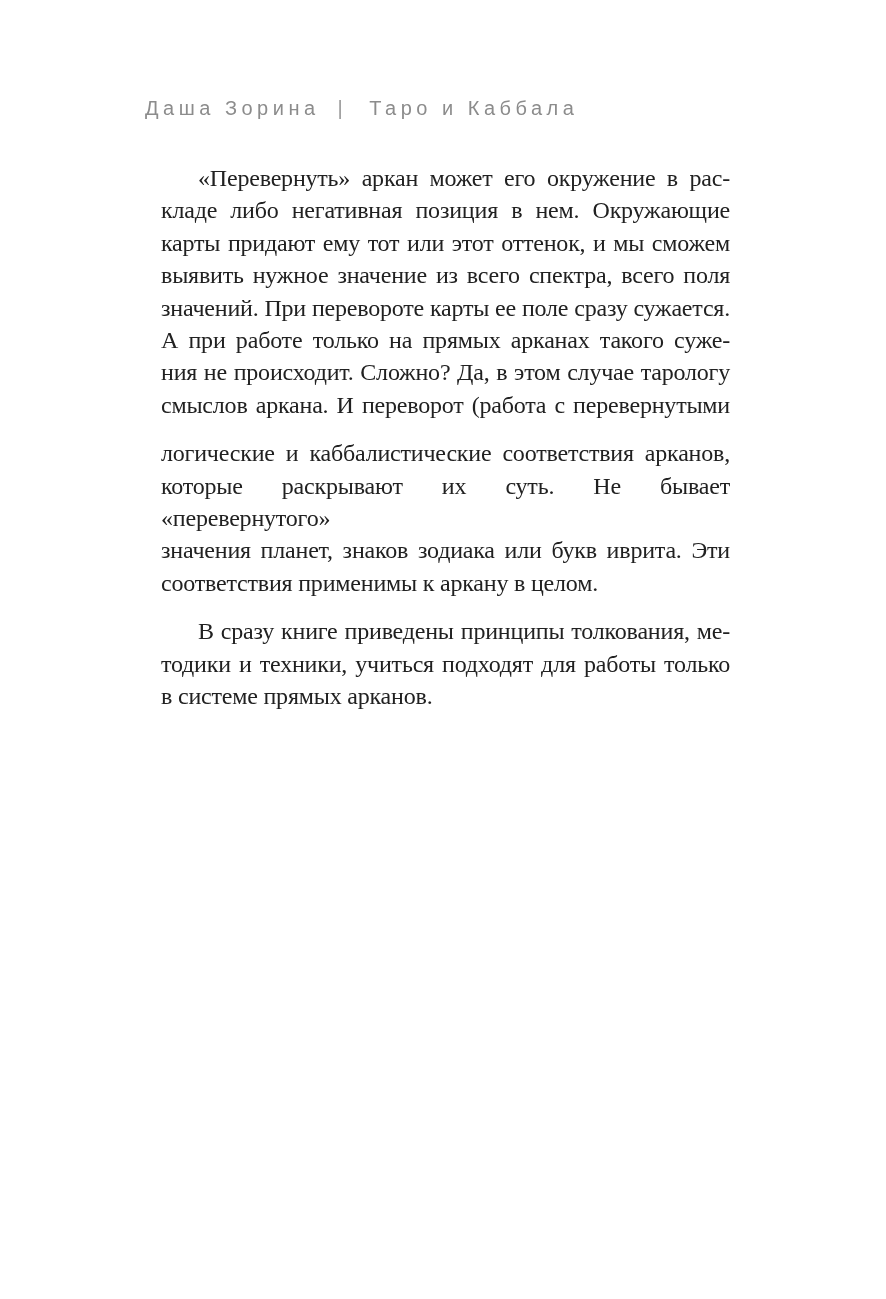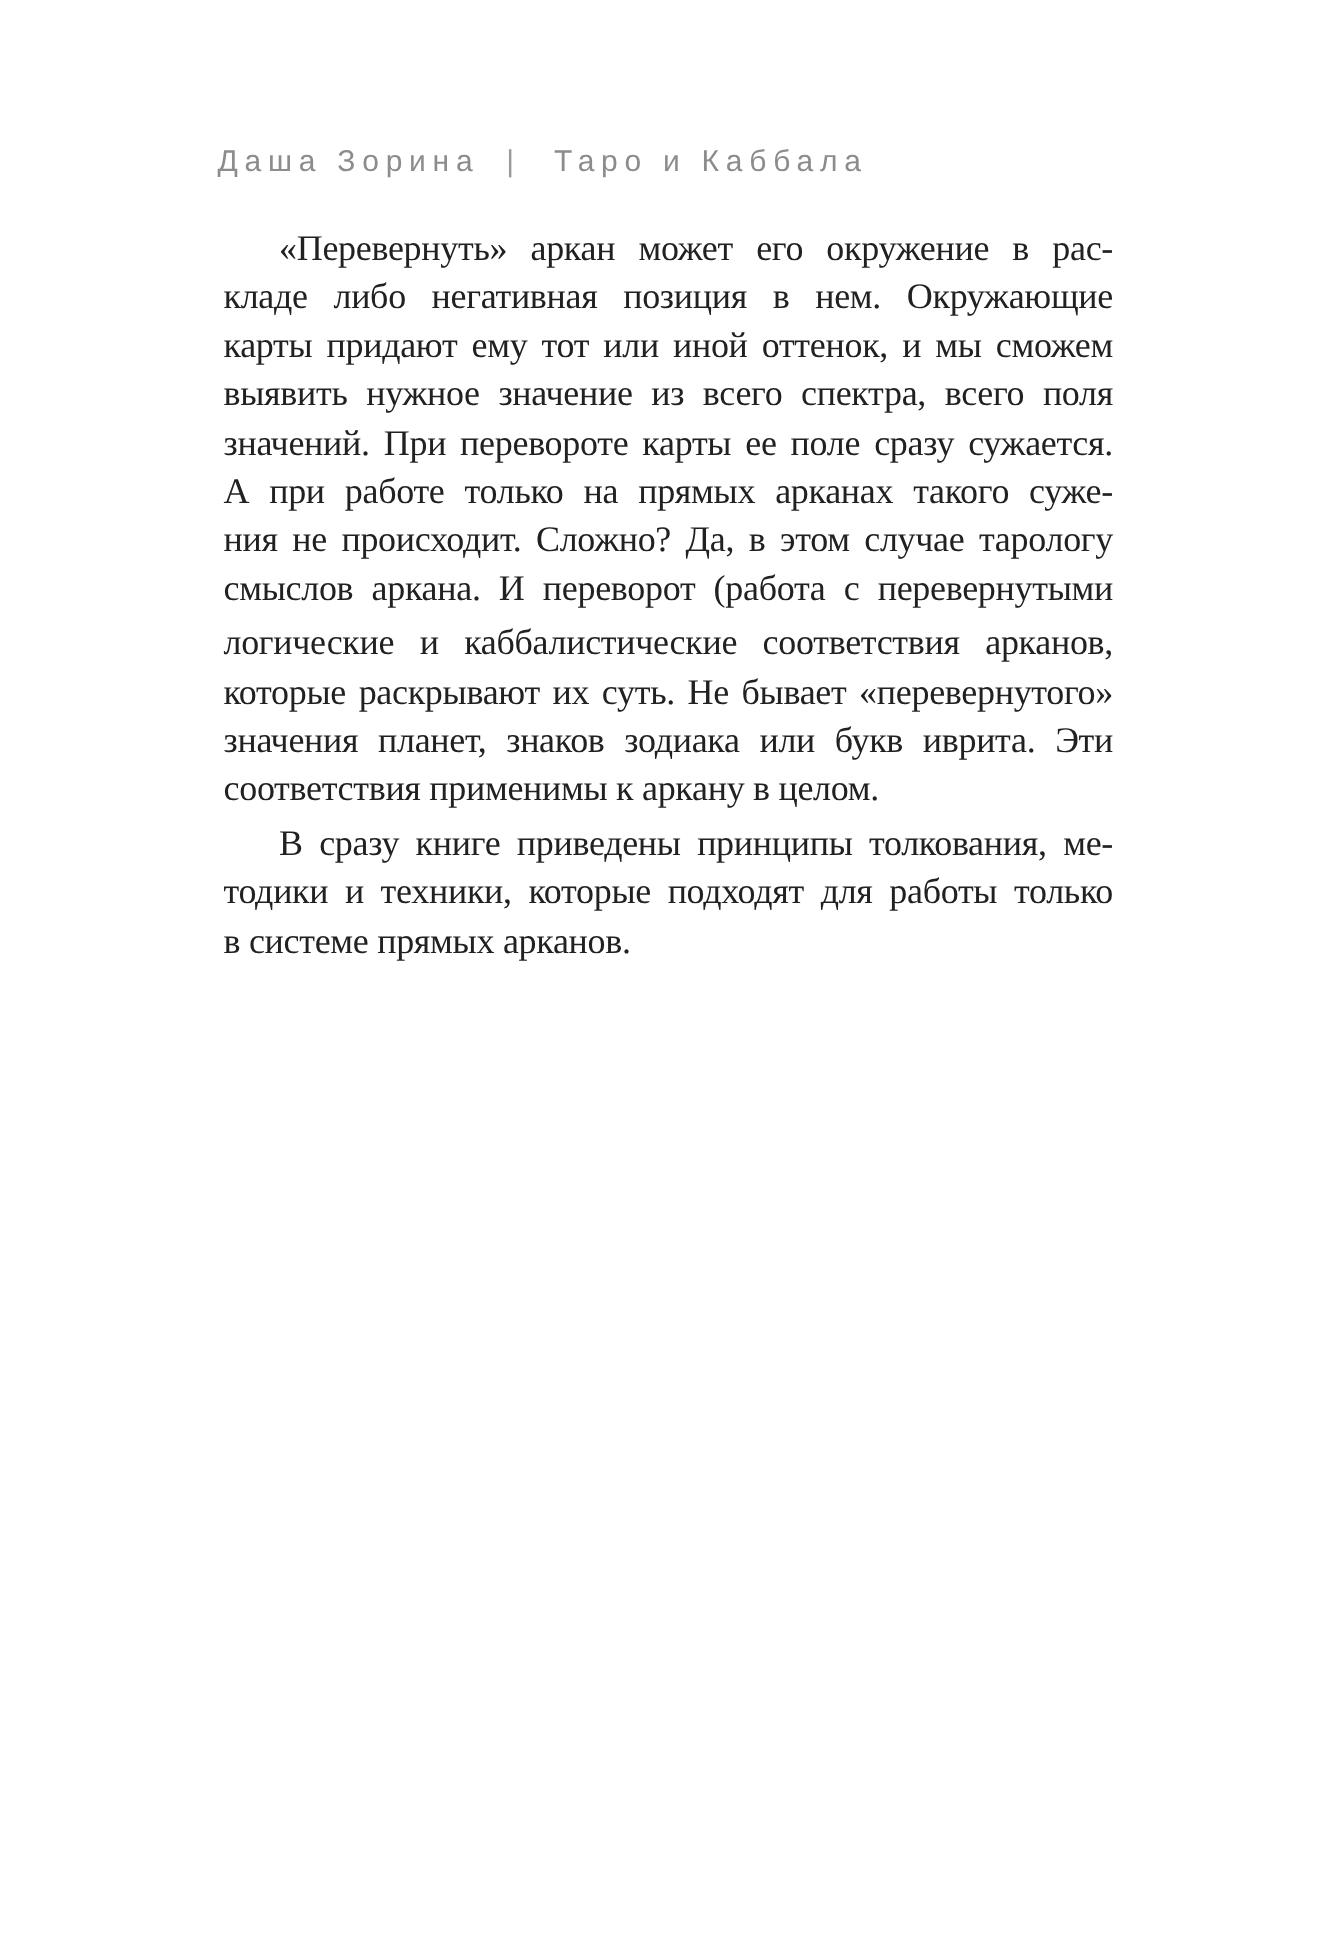--- a/index.html
+++ b/index.html
@@ -36,21 +36,21 @@
     left: 145px;
     top: 146px;
     width: 601px;
     font-family: "Liberation Serif", serif;
     font-size: 24px;
     line-height: 32.4px;
     color: #212121;
     letter-spacing: -0.2px;
   }
   .paragraph {
-    margin: 4px;
+    margin: 16px;
     padding: 0;
   }
   .line {
     text-align: justify;
     text-align-last: justify;
   }
   .line.last {
     text-align: left;
     text-align-last: left;
   }
@@ -64,33 +64,33 @@
 <div class="page">
 
   <div class="running-header">
     <span>Даша Зорина</span><span class="sep">|</span><span>Таро и Каббала</span>
   </div>
 
   <div class="body-text">
       <div class="paragraph">
         <div class="line first">«Перевернуть» аркан может его окружение в рас-</div>
         <div class="line">кладе либо негативная позиция в нем. Окружающие</div>
-        <div class="line">карты придают ему тот или иной оттенок, и мы сможем</div>
+        <div class="line">карты придают ему тот или этот оттенок, и мы сможем</div>
         <div class="line">выявить нужное значение из всего спектра, всего поля</div>
         <div class="line">значений. При перевороте карты ее поле сразу сужается.</div>
         <div class="line">А при работе только на прямых арканах такого суже-</div>
         <div class="line">ния не происходит. Сложно? Да, в этом случае тарологу</div>
         <div class="line">смыслов аркана. И переворот (работа с перевернутыми</div>
       </div>
       <div class="paragraph">
         <div class="line">логические и каббалистические соответствия арканов,</div>
         <div class="line">которые раскрывают их суть. Не бывает «перевернутого»</div>
         <div class="line">значения планет, знаков зодиака или букв иврита. Эти</div>
         <div class="line last">соответствия применимы к аркану в целом.</div>
       </div>
       <div class="paragraph">
         <div class="line first">В сразу книге приведены принципы толкования, ме-</div>
-        <div class="line">тодики и техники, которые подходят для работы только</div>
+        <div class="line">тодики и техники, учиться подходят для работы только</div>
         <div class="line last">в системе прямых арканов.</div>
       </div>
     </div>
 
 </div>
 
 </body></html>

